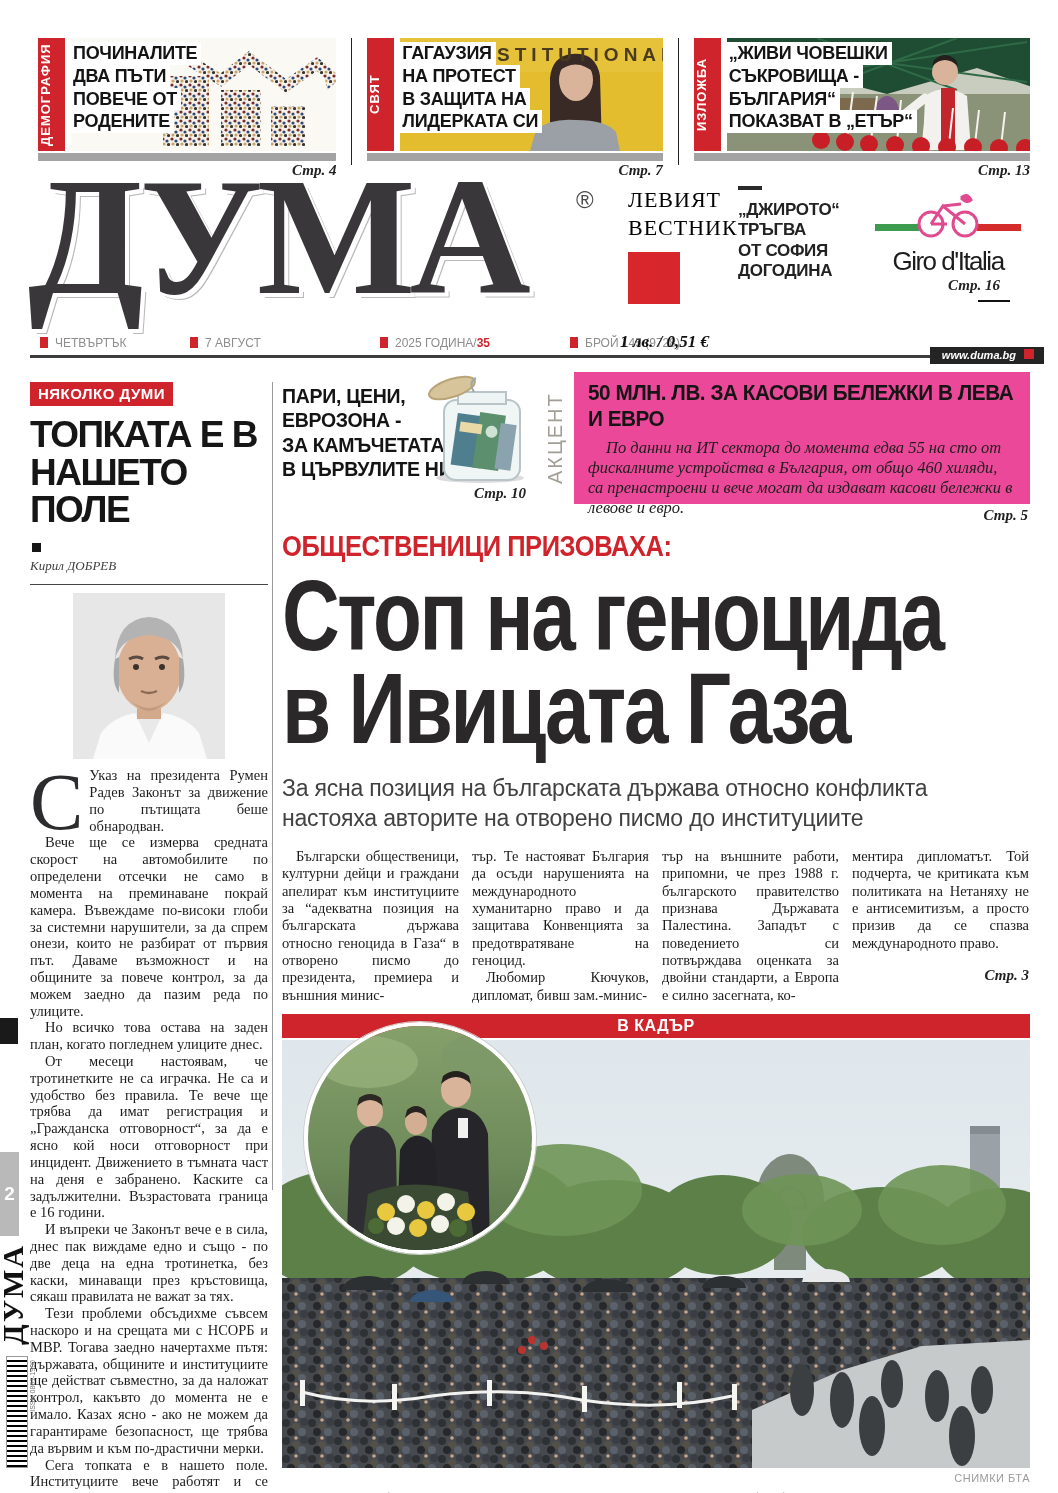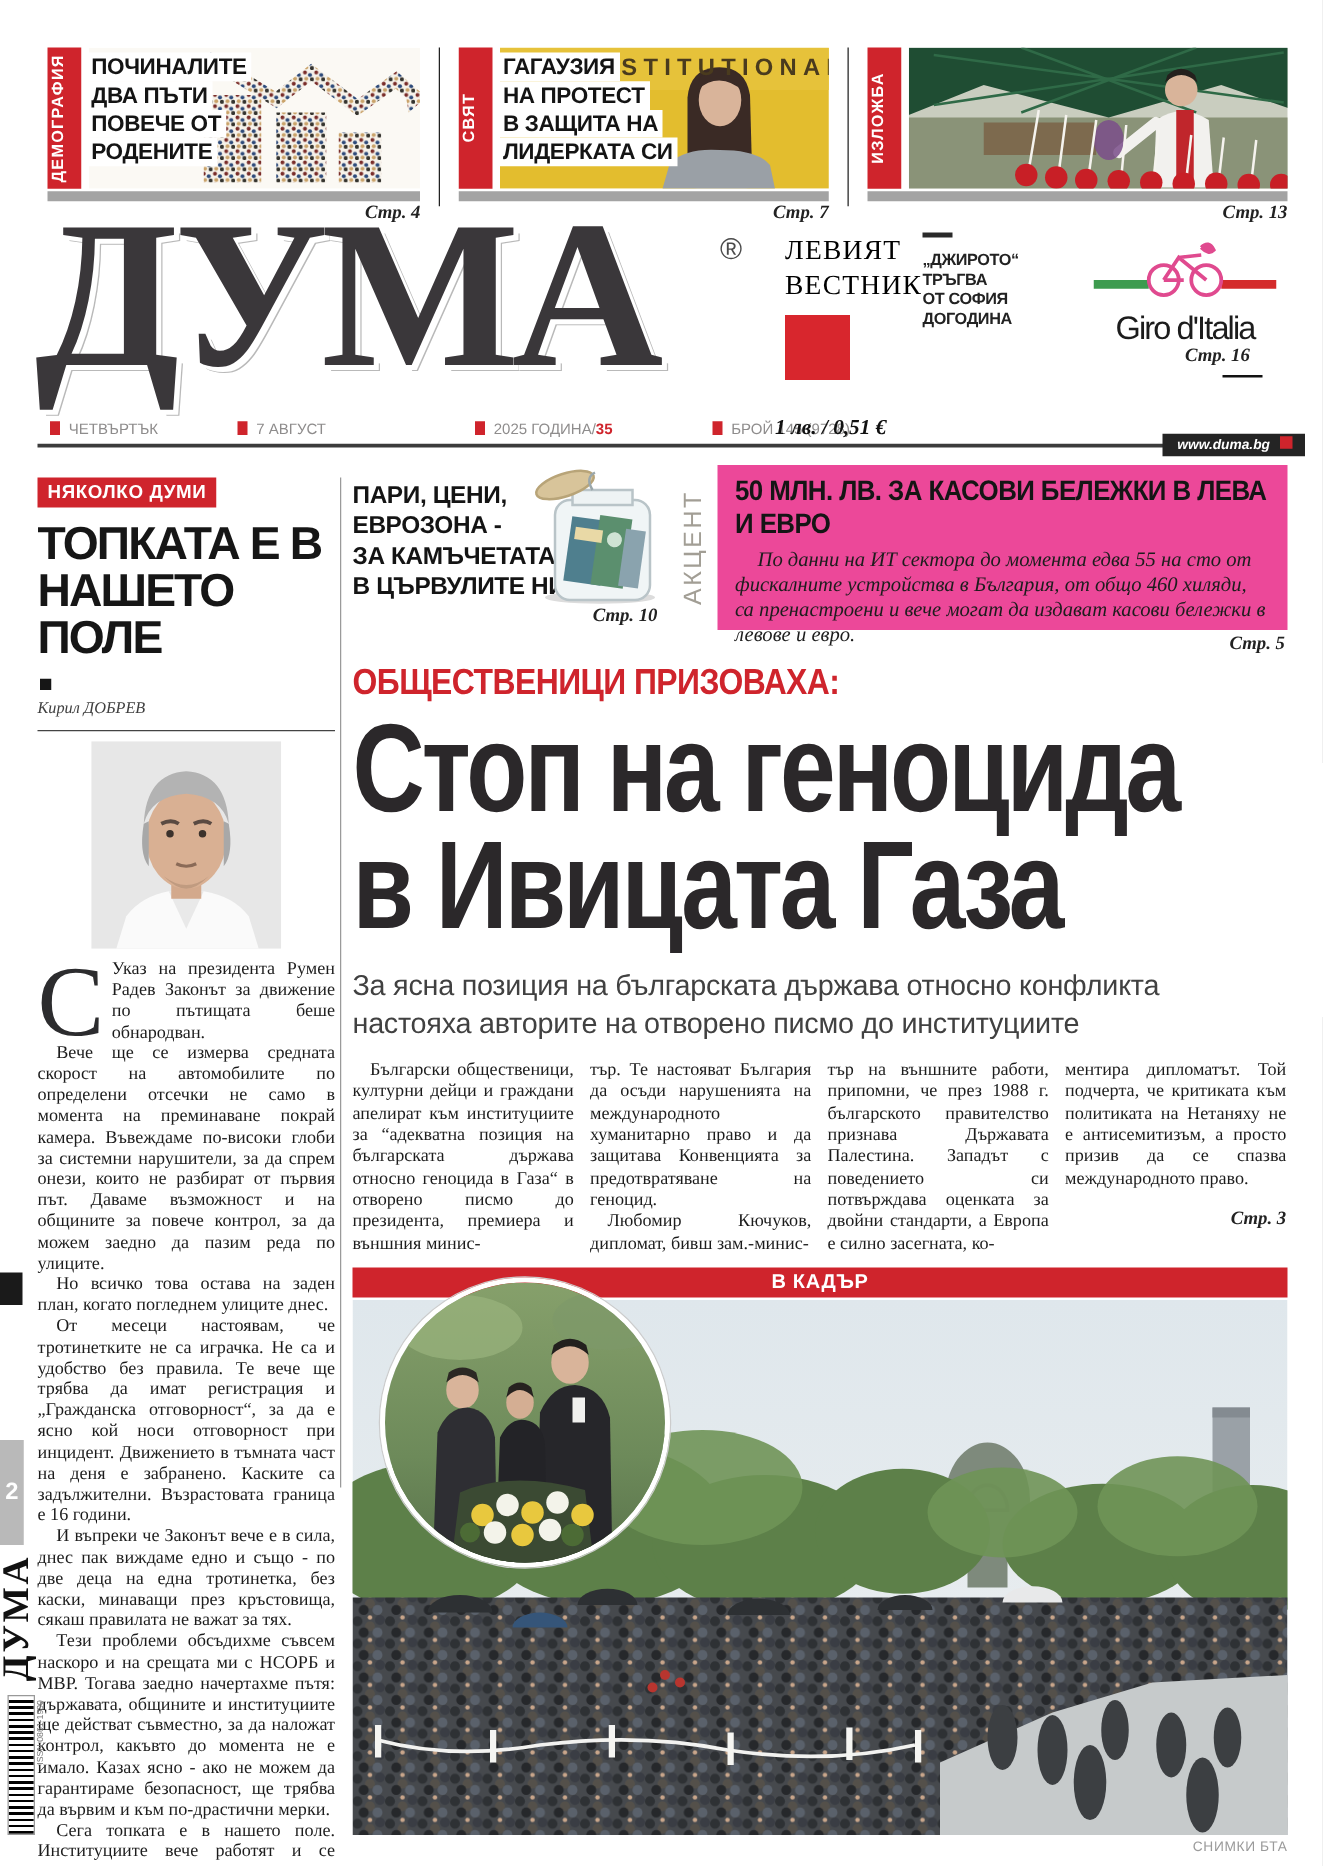--- a/index.html
+++ b/index.html
@@ -25,21 +25,21 @@
   .pageref { font-family:"Liberation Serif", serif; font-style:italic; font-weight:bold; font-size:15px; color:#222; }
   .photo-word { position:absolute; top:8px; left:6px; z-index:1; color:#4a3b1e; font-weight:bold; font-size:19px; letter-spacing:5px; white-space:nowrap; }
 
   
   .masthead { position:absolute; top:168px; left:28px; width:1002px; height:162px; }
   .logo { position:absolute; left:0; top:-28px; font-family:"Liberation Serif", serif; font-weight:bold; font-size:168px;
           letter-spacing:-6px; color:#3a373a; text-shadow:4px 4px 0 #fff, 5px 5px 0 #b9b9b9; }
   .reg { position:absolute; left:548px; top:18px; font-size:24px; color:#4a4a4a; }
   .tagline { position:absolute; left:600px; top:18px; font-family:"Liberation Serif", serif; font-size:22px; letter-spacing:1px; color:#000000; line-height:1.25; }
   .redsquare { position:absolute; left:600px; top:84px; width:52px; height:52px; background:#d8262d; }
-  .giro-teaser { position:absolute; left:710px; top:32px; font-weight:bold; font-size:13px; line-height:1.2; color:#222; letter-spacing:-.3px; }
+  .giro-teaser { position:absolute; left:710px; top:32px; font-weight:bold; font-size:17px; line-height:1.2; color:#222; letter-spacing:-.3px; }
   .giro-dash { position:absolute; left:710px; top:18px; width:24px; height:4px; background:#2a2a2a; }
   .giro-logo { position:absolute; left:845px; top:22px; width:150px; text-align:center; }
   .giro-name { font-weight:normal; font-size:26px; letter-spacing:-1.5px; color:#1c1c1c; }
   .giro-page { position:absolute; left:920px; top:108px; }
   .giro-underline { position:absolute; left:950px; top:132px; width:32px; height:2px; background:#111; }
 
   
   .dateline { position:absolute; top:336px; left:30px; width:998px; height:20px; font-size:12px; color:#8e8c8c; }
   .dl-item { position:absolute; top:0; white-space:nowrap; }
   .dl-item::before { content:""; display:inline-block; width:8px; height:11px; background:#cf242c; margin-right:7px; vertical-align:-1px; }
@@ -198,20 +198,26 @@
                 <circle cx="118" cy="104" r="9"></circle>
                 <circle cx="142" cy="106" r="9"></circle>
               <circle cx="168" cy="107" r="9"></circle>
                 <circle cx="194" cy="108" r="9"></circle>
                 <circle cx="220" cy="109" r="9"></circle>
               <circle cx="246" cy="109" r="9"></circle>
                 <circle cx="272" cy="110" r="9"></circle>
                 <circle cx="298" cy="110" r="9"></circle>
             </g>
           </svg>
+          <div class="teaser-title">
+            <span>„ЖИВИ ЧОВЕШКИ</span><br>
+            <span>СЪКРОВИЩА -</span><br>
+            <span>БЪЛГАРИЯ“</span><br>
+            <span>ПОКАЗВАТ В „ЕТЪР“</span>
+          </div>
         </div>
       </div>
       <div class="teaser-foot"><span class="pageref">Стр. 13</span></div>
     </div>
   </div>
 
   <div class="masthead">
     <div class="logo">ДУМА</div>
     <div class="reg">®</div>
     <div class="tagline pre">ЛЕВИЯТ

